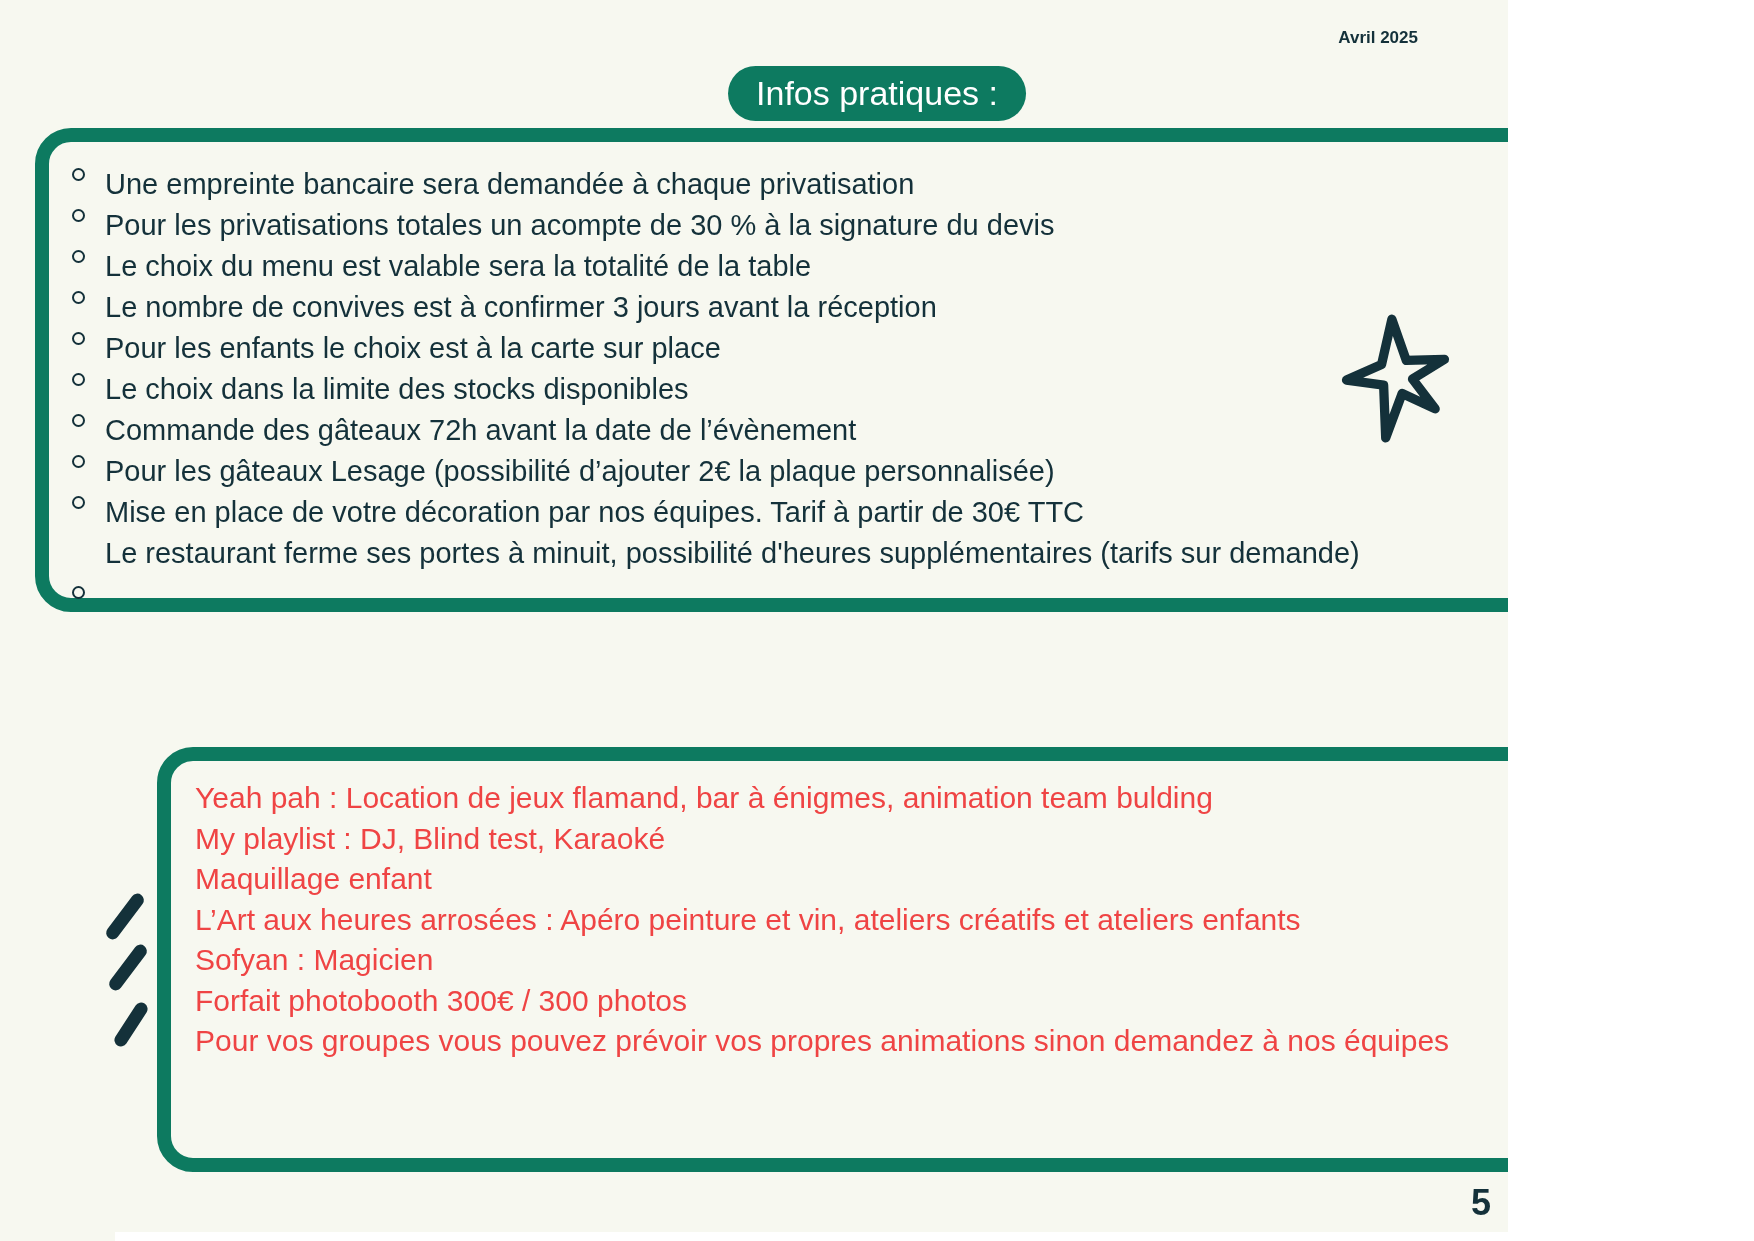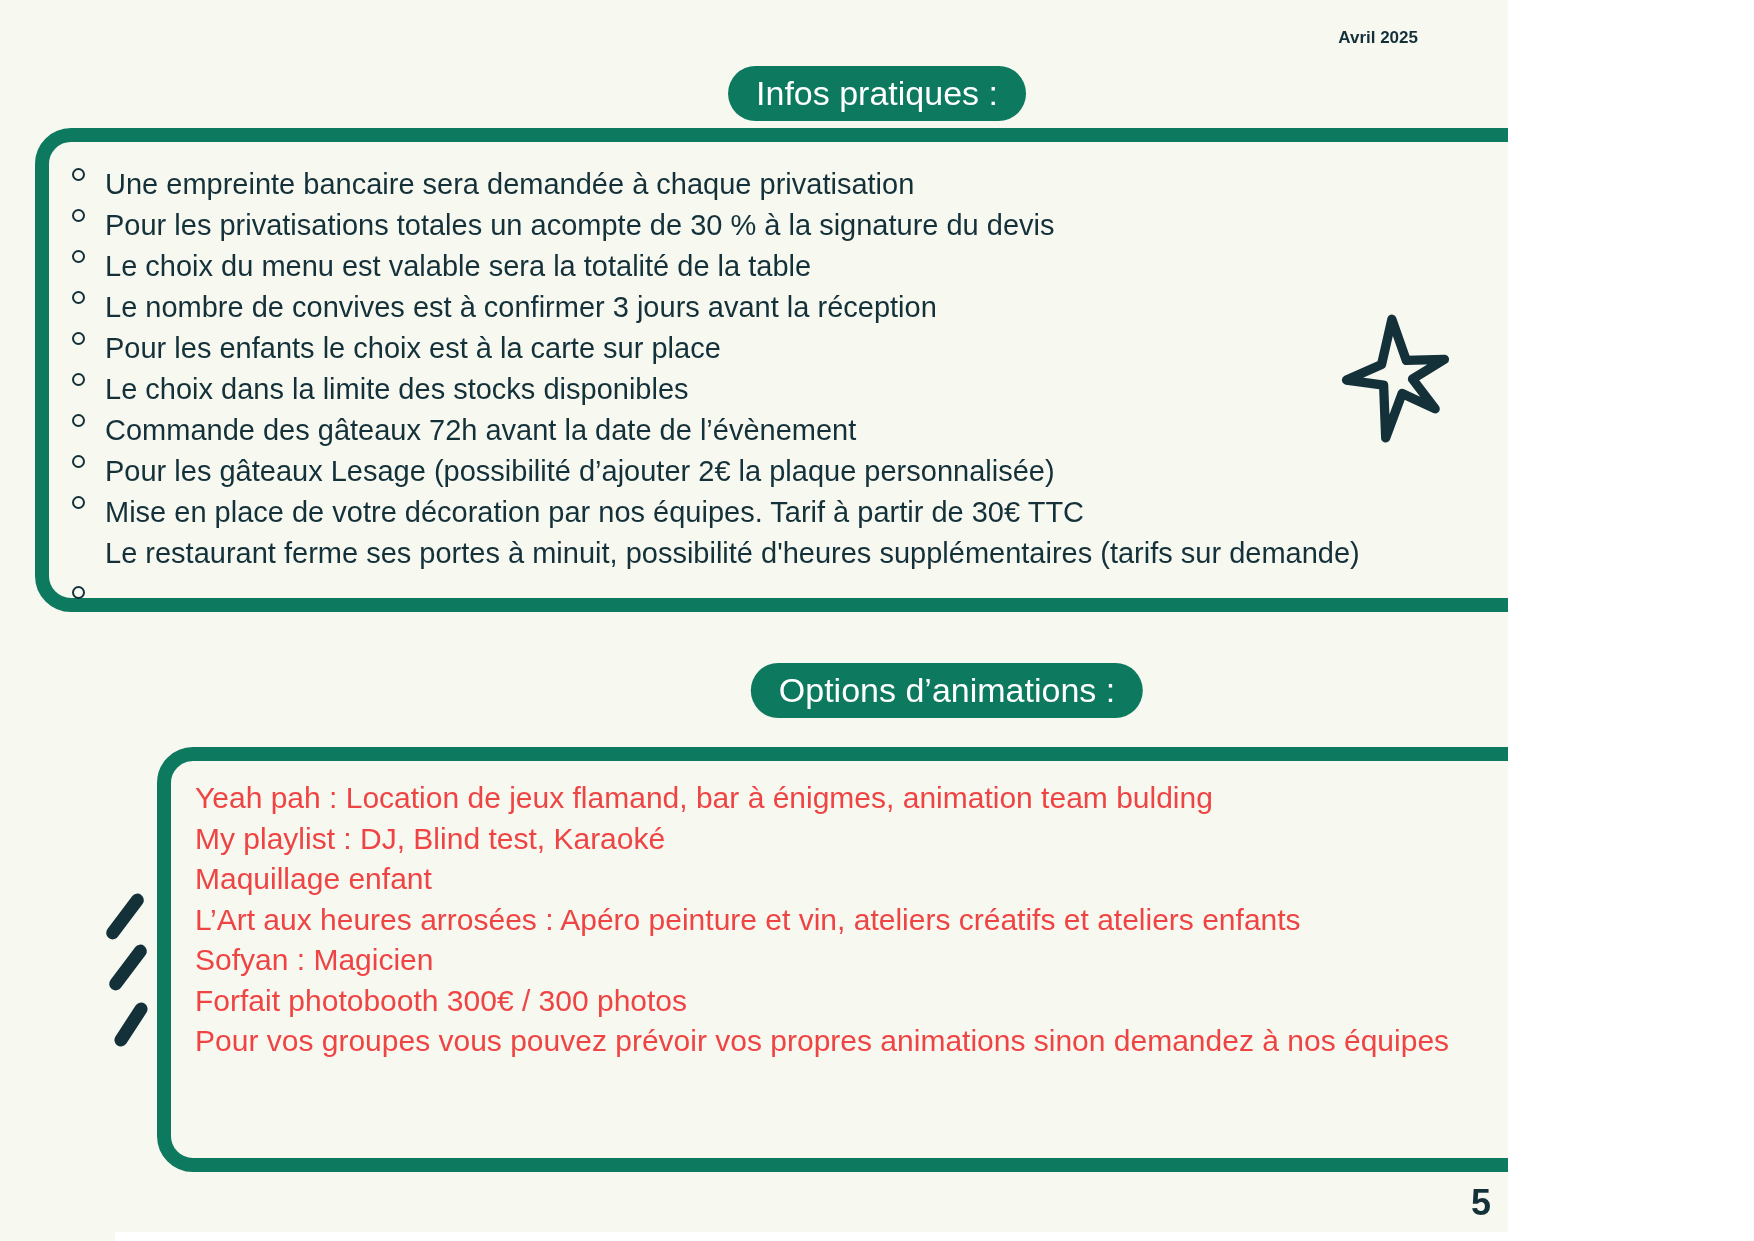--- a/index.html
+++ b/index.html
@@ -142,21 +142,20 @@
   </ul>
 
   <svg class="star" viewBox="0 0 104 128" fill="none">
     <path d="M48 6 L62 46 L99 45 L68 64 L90 93 L58 78 L42 121 L40 70 L4 65 L38 50 Z" stroke="currentColor" stroke-width="9" stroke-linejoin="round" stroke-linecap="round" fill="none"></path>
   </svg>
 
   <div class="dash r1"></div>
   <div class="dash r2"></div>
   <div class="dash r3"></div>
 
-  <div class="badge second">Options d’animations :</div>
 
   <div class="frame second"></div>
 
   <ul class="options-list">
     <li><span>Yeah pah : Location de jeux flamand, bar à énigmes, animation team bulding</span></li>
     <li><span>My playlist : DJ, Blind test, Karaoké</span></li>
     <li><span>Maquillage enfant</span></li>
     <li><span>L’Art aux heures arrosées : Apéro peinture et vin, ateliers créatifs et ateliers enfants</span></li>
     <li><span>Sofyan : Magicien</span></li>
     <li><span>Forfait photobooth 300€ / 300 photos</span></li>

